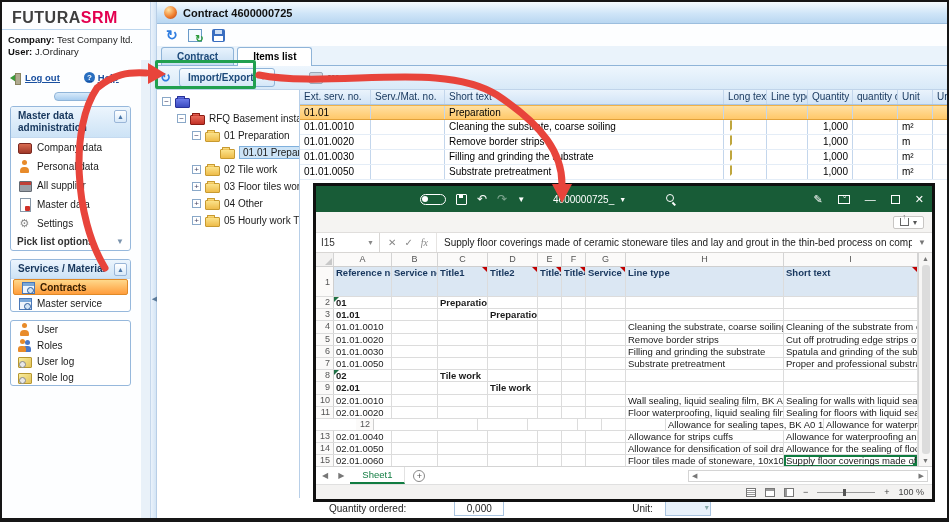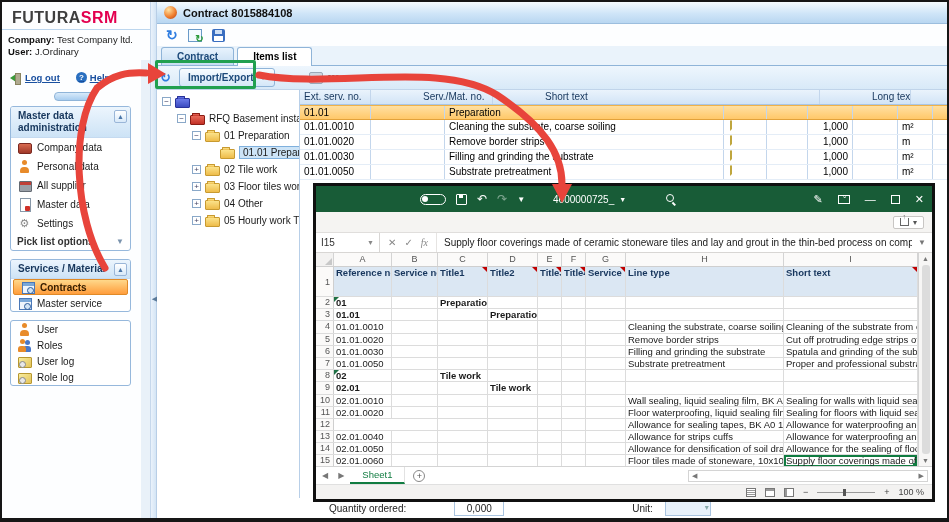--- a/index.html
+++ b/index.html
@@ -8,21 +8,21 @@
             border:2px solid #161616; border-bottom-width:4px; overflow:hidden;
             font-family:"Liberation Sans", sans-serif; }
 
   
   .sidebar { position:absolute; left:0; top:0; width:148px; height:100%; background:#fdfeff; }
   .sb-gutter { position:absolute; right:0; top:58px; bottom:0; width:9px; background:#e9f1f9; }
   .logo { padding:7px 0 2px 10px; font-size:16px; font-weight:bold; letter-spacing:.5px; border-bottom:1px solid #bcd6ee; }
   .logo .f { color:#3f3f3f; } .logo .s { color:#e3004f; }
   .sb-meta { padding:4px 0 0 6px; font-size:9.5px; color:#222; line-height:12px; }
   .sb-meta b { color:#111; }
-  .sb-links { display:flex; gap:16px; padding:14px 0 0 8px; font-size:9.5px; font-weight:bold;text-decoration:underline; }
+  .sb-links { display:flex; gap:24px; padding:14px 0 0 8px; font-size:9.5px; font-weight:bold;text-decoration:underline; }
   .sb-link { color:#1a50a0; text-decoration:underline; display:flex; align-items:center; gap:3px; cursor:pointer; }
   .ico-logout { width:12px; height:10px; position:relative; display:inline-block; }
   .ico-logout::before { content:""; position:absolute; left:0; top:1px; border-top:4px solid transparent; border-bottom:4px solid transparent; border-right:6px solid #3a9a3a; }
   .ico-logout::after { content:""; position:absolute; right:1px; top:0; width:4px; height:10px; background:#b0aa90; border:1px solid #8a845f; }
   .ico-help { width:11px; height:11px; border-radius:50%; background:#2a6fc0; color:#fff; font-size:8px; line-height:11px; text-align:center; display:inline-block; }
   .sb-pill { position:absolute; left:52px; top:90px; width:40px; height:9px; border-radius:4px;
              background:linear-gradient(#d8eafa,#a8cdef); border:1px solid #8fb4d8; }
   .panel { margin:0 10px 8px 8px; border:1px solid #96b8dc; border-radius:3px; background:#fff; overflow:hidden; }
   .panel-hd { position:relative; background:linear-gradient(#ecf5fd,#cde3f6); padding:3px 18px 3px 7px;
               font-size:10px; font-weight:bold; color:#16365c; border-bottom:1px solid #c5daf0; line-height:12px; }
@@ -88,21 +88,21 @@
   .expander.none { visibility:hidden; }
   .folder { width:15px; height:10px; flex:0 0 15px; border-radius:1px; position:relative; margin-top:2px; }
   .folder.yellow { background:linear-gradient(#fbe28a,#eebc4a); border:1px solid #c89a30; }
   .folder.red    { background:linear-gradient(#e86a5a,#c23026); border:1px solid #8a1c14; }
   .folder.blue   { background:linear-gradient(#6a7ae8,#3a4ac0); border:1px solid #28329a; }
   .folder::before { content:""; position:absolute; top:-3px; left:1px; width:6px; height:2px; background:inherit; border:1px solid; border-color:inherit; border-bottom:none; border-radius:1px 1px 0 0; }
   .tree-label.selected { background:#cde4f7; border:1px solid #7fb0dd; padding:0 3px; }
   
   .items-table { flex:1; border-left:1px solid #b8cfe8; font-size:10px; overflow:hidden; }
   .it-row { display:flex; height:15px; border-bottom:1px solid #e4edf7; background:#fff; }
-  .it-row.head { background:linear-gradient(#eaf3fc,#d2e4f6); border-bottom:1px solid #aac6e4; color:#16365c;gap:48px; }
+  .it-row.head { background:linear-gradient(#eaf3fc,#d2e4f6); border-bottom:1px solid #aac6e4; color:#16365c; }
   .it-cell { padding:1px 4px; border-right:1px solid #c3d6ec; white-space:nowrap; overflow:hidden; flex:0 0 auto; }
   .it-row.orange { background:linear-gradient(#ffe0a2,#ffc869); border-top:1px solid #efb24a; border-bottom:1px solid #e2a23a; }
   .num { text-align:right; }
   .sticky { width:11px; height:9px; margin:2px 0 0 2px; background:linear-gradient(135deg,#f8ef9a,#e2c85a); border:1px solid #bfa63e; border-radius:1px; position:relative; }
   .sticky::after { content:""; position:absolute; right:-1px; bottom:-1px; border-left:4px solid transparent; border-bottom:4px solid #fff; }
   
   .bottom-form { position:absolute; bottom:0; left:0; right:0; height:20px; background:#fff; display:flex; align-items:center; font-size:10px; color:#222; }
   .bf-qty-label { margin-left:172px; }
   .bf-qty-value { margin-left:48px; width:50px; height:15px; border:1px solid #a9c4e0; text-align:center; font-size:10px; line-height:14px; background:#fff; }
   .bf-unit-label { margin-left:128px; }
@@ -260,21 +260,21 @@
       </div>
   </div>
 
   <div class="splitter">
     <div class="splitter-arrow">◀</div>
   </div>
 
   <div class="main">
     <div class="main-header">
       <span class="sphere"></span>
-      <span>Contract 8015884108</span>
+      <span>Contract 4600000725</span>
     </div>
     <div class="main-toolbar">
       <span class="tb-refresh">↻</span>
       <span class="tb-export"></span>
       <span class="tb-save"></span>
     </div>
     <div class="tabs" id="tabs">
         <span class="tab">Contract</span>
         <span class="tab active">Items list</span>
       </div>
@@ -589,21 +589,21 @@
             <span class="xl-cell" style="width: 46px; flex-basis: 46px; line-height: 11px;"></span>
             <span class="xl-cell" style="width: 50px; flex-basis: 50px; line-height: 11px;"></span>
             <span class="xl-cell" style="width: 50px; flex-basis: 50px; line-height: 11px;"></span>
             <span class="xl-cell" style="width: 24px; flex-basis: 24px; line-height: 11px;"></span>
             <span class="xl-cell" style="width: 24px; flex-basis: 24px; line-height: 11px;"></span>
             <span class="xl-cell" style="width: 40px; flex-basis: 40px; line-height: 11px;"></span>
             <span class="xl-cell" style="width: 158px; flex-basis: 158px; line-height: 11px;">Floor waterproofing, liquid sealing film</span>
             <span class="xl-cell" style="width: 134px; flex-basis: 134px; line-height: 11px;">Sealing for floors with liquid sealing</span>
           </div>
           <div class="xl-row" style="height: 12.2px;">
-            <span class="xl-rn" style="line-height: 11px;">12</span>
+            <span class="xl-rn" style="line-height: 11px; margin-left: 40px;">12</span>
             <span class="xl-cell" style="width: 58px; flex-basis: 58px; line-height: 11px; margin-top: 38px;">02.01.0030</span>
             <span class="xl-cell" style="width: 46px; flex-basis: 46px; line-height: 11px;"></span>
             <span class="xl-cell" style="width: 50px; flex-basis: 50px; line-height: 11px;"></span>
             <span class="xl-cell" style="width: 50px; flex-basis: 50px; line-height: 11px;"></span>
             <span class="xl-cell" style="width: 24px; flex-basis: 24px; line-height: 11px;"></span>
             <span class="xl-cell" style="width: 24px; flex-basis: 24px; line-height: 11px;"></span>
             <span class="xl-cell" style="width: 40px; flex-basis: 40px; line-height: 11px;"></span>
             <span class="xl-cell" style="width: 158px; flex-basis: 158px; line-height: 11px;">Allowance for sealing tapes, BK A0 1/A0</span>
             <span class="xl-cell" style="width: 134px; flex-basis: 134px; line-height: 11px;">Allowance for waterproofing and se</span>
           </div>

